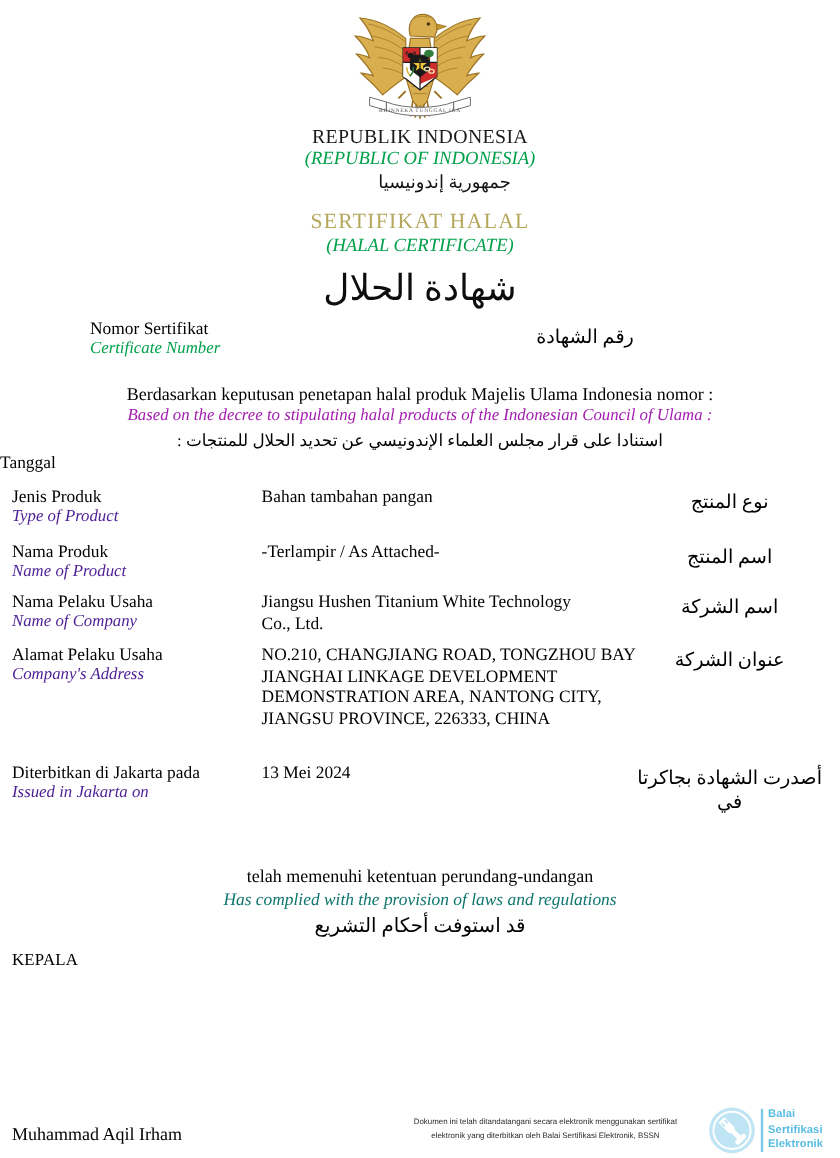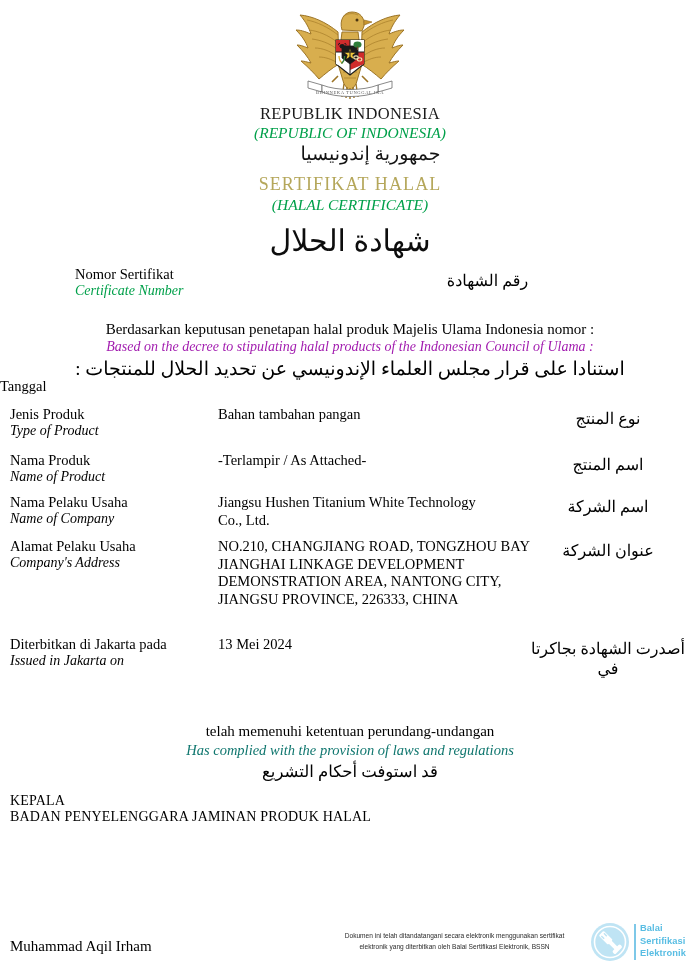--- a/index.html
+++ b/index.html
@@ -44,21 +44,21 @@
     line-height: 19px;
     color: #1a1a1a;
   }
   .hdr-en {
     font-size: 15.5px;
     font-style: italic;
     line-height: 19px;
     color: #00a04a;
   }
   .hdr-ar {
-    font-size: 19px;
+    font-size: 15px;
     line-height: 23px;
     direction: rtl;
     color: #121212;
     padding-left: 41px;
   }
   .title-gold {
     margin-top: 9px;
     font-size: 18px;
     letter-spacing: 1.1px;
     line-height: 21px;
@@ -114,42 +114,42 @@
     left: 0; top: 320px;
     width: 700px;
     text-align: center;
   }
   .decree .d-id { font-size: 15px; line-height: 18px; }
   .decree .d-en {
     font-size: 14px; font-style: italic;
     line-height: 18px; color: #a21caf;
   }
   .decree .d-ar {
-    font-size: 19px; line-height: 24px;
+    font-size: 14px; line-height: 24px;
     direction: rtl; margin-top: 1px;
   }
   .tanggal {
     position: absolute;
     left: 0; top: 378px;
     width: 683px;
     text-align: left;
     font-size: 14.5px;
   }
 
   
   .field { position: absolute; left: 0; width: 700px; }
   .f-lbl-id {
     position: absolute; left: 10px; top: 0;
     font-size: 14.5px; line-height: 17px;
     white-space: nowrap;
   }
   .f-lbl-en {
     position: absolute; left: 10px; top: 16px;
     font-size: 14px; font-style: italic;
-    line-height: 17px; color: #000000;
+    line-height: 17px; color: #4c1d95;
     white-space: nowrap;
   }
   .f-val {
     position: absolute; left: 218px; top: 0;
     width: 320px;
     font-size: 14.5px; line-height: 17.5px;
   }
   .f-val-line { display: block; }
   .f-ar {
     position: absolute; left: 528px; top: 3px;
@@ -387,21 +387,20 @@
   </div>
 
   <div class="comply">
     <div class="c-id">telah memenuhi ketentuan perundang-undangan</div>
     <div class="c-en">Has complied with the provision of laws and regulations</div>
     <div class="c-ar">قد استوفت أحكام التشريع</div>
   </div>
 
   <div class="authority">
     <div class="a-l1">KEPALA</div>
-    <div class="a-l2">BADAN PENYELENGGARA JAMINAN PRODUK HALAL</div>
   </div>
 
   <div class="signer">Muhammad Aqil Irham</div>
 
   <div class="esign-note">
     <div>Dokumen ini telah ditandatangani secara elektronik menggunakan sertifikat</div>
     <div>elektronik yang diterbitkan oleh Balai Sertifikasi Elektronik, BSSN</div>
   </div>
 
   <div class="bsre">

